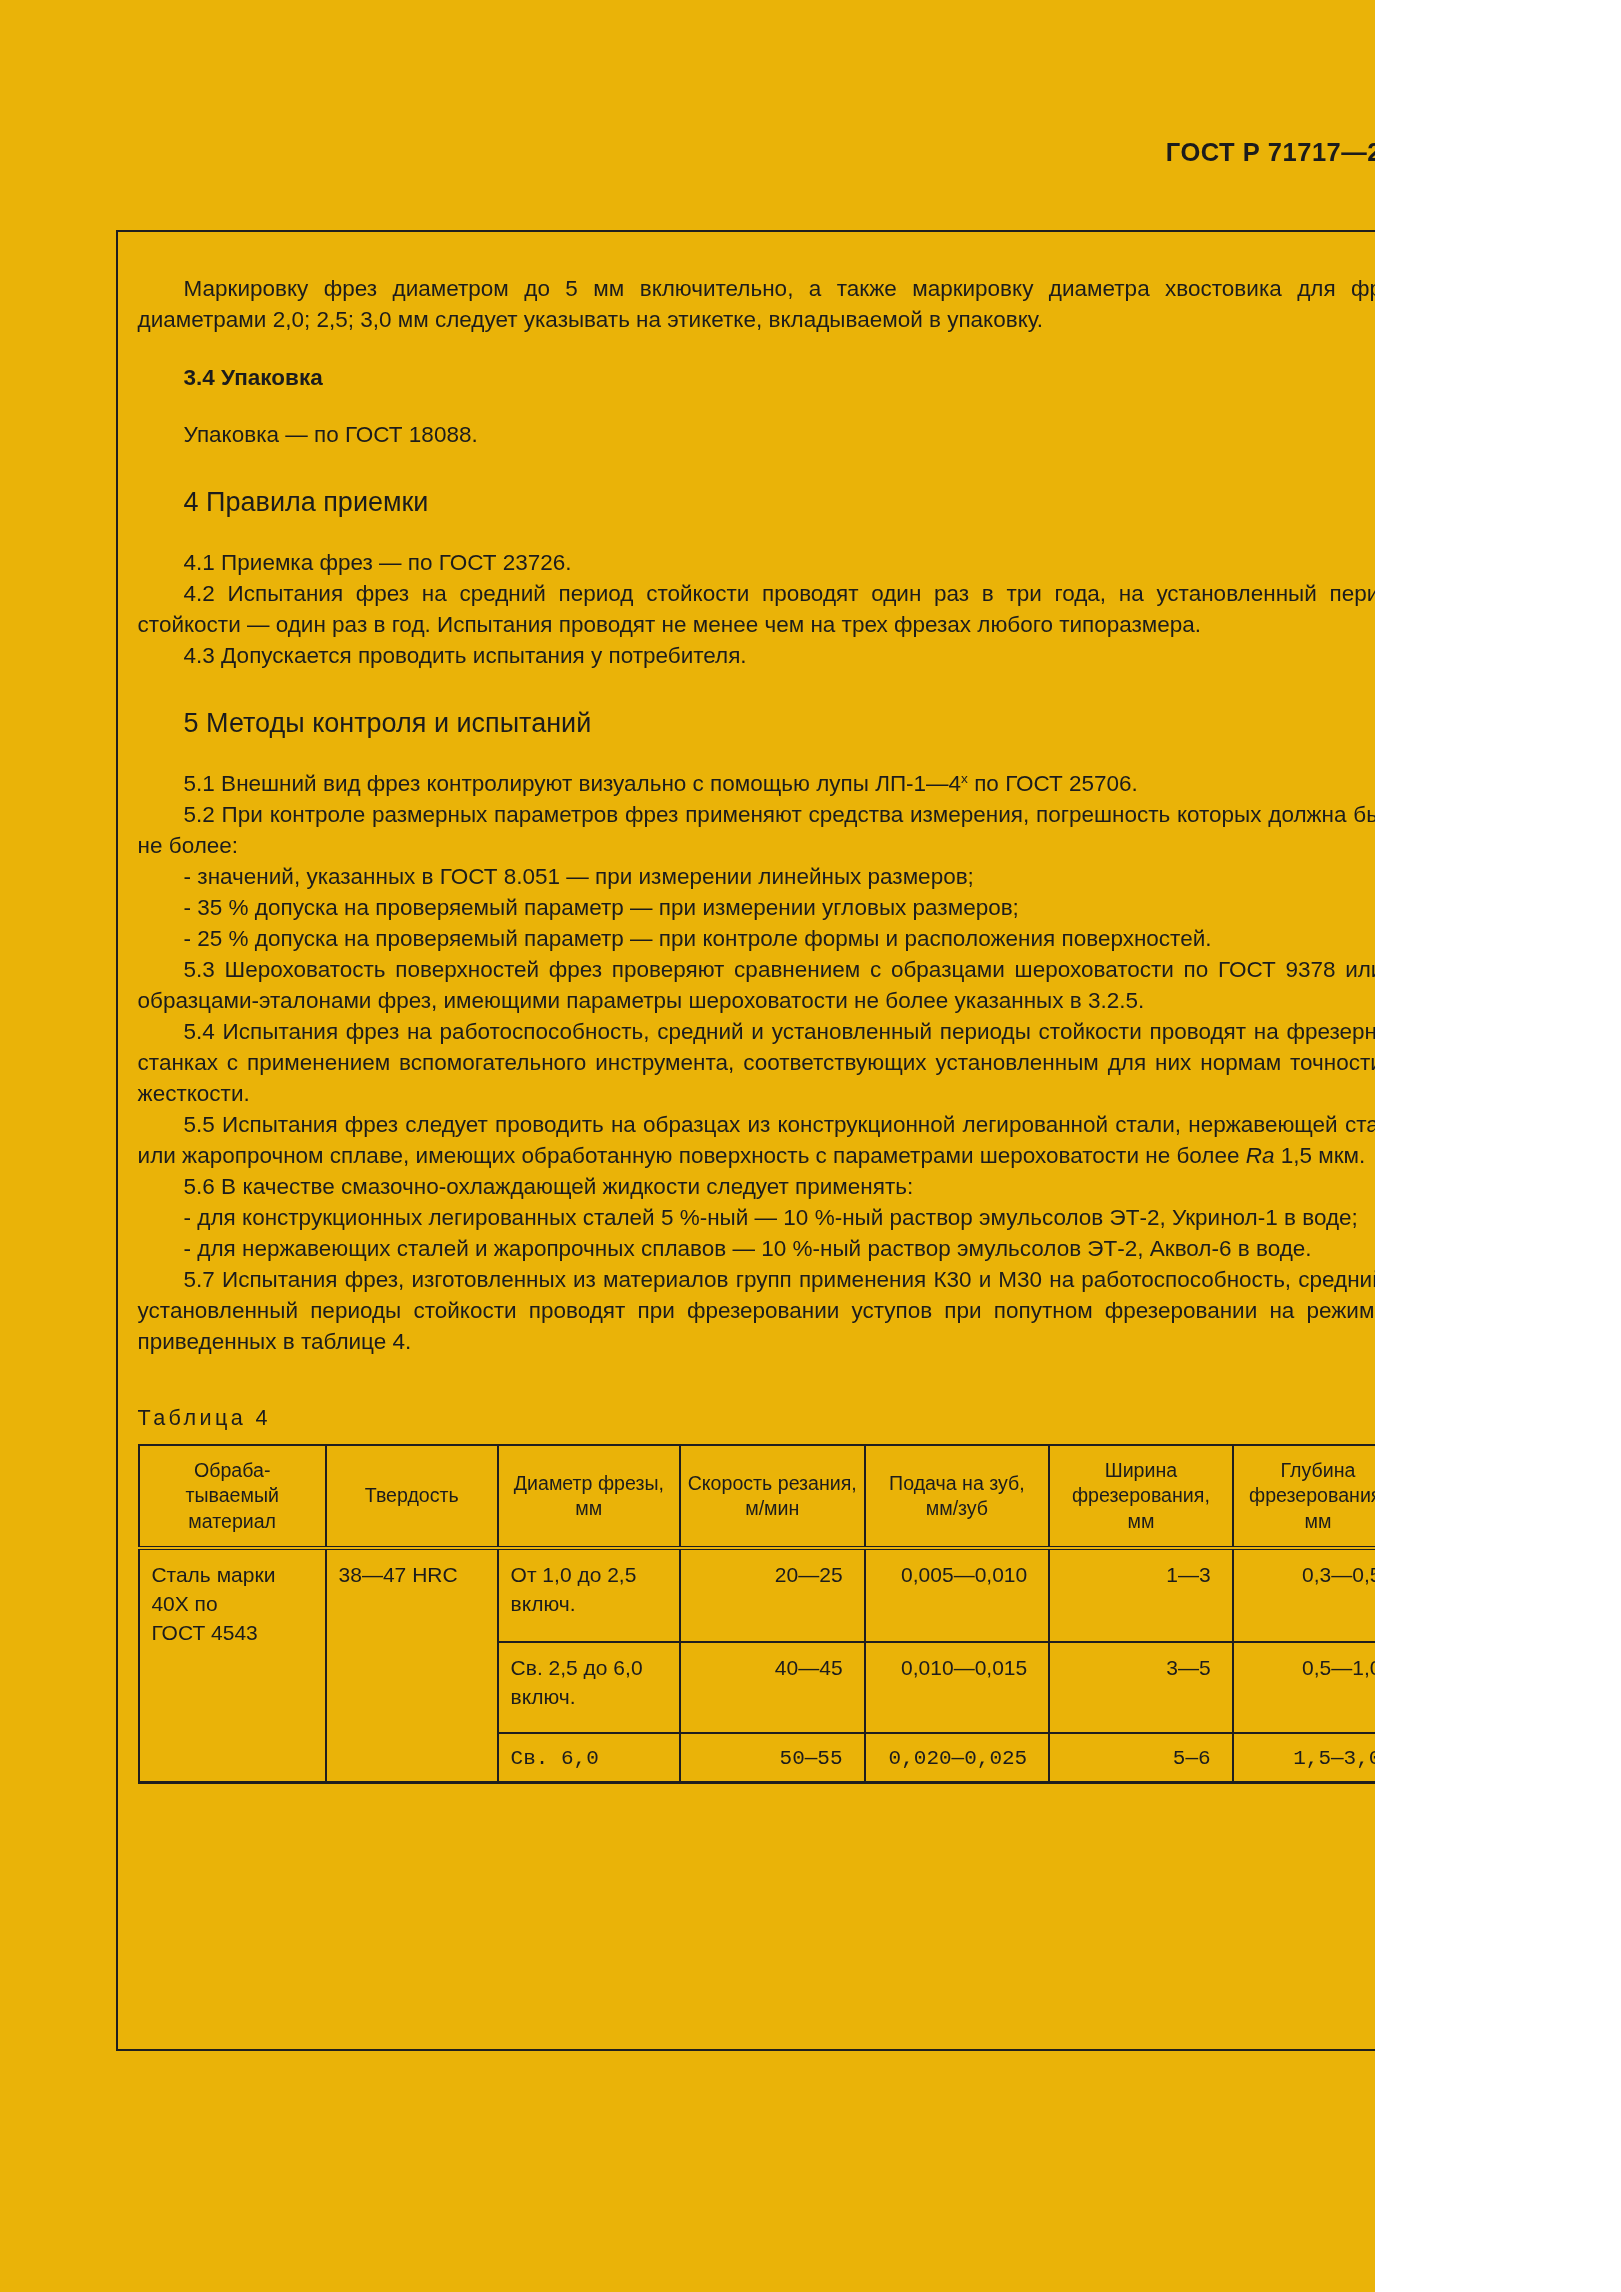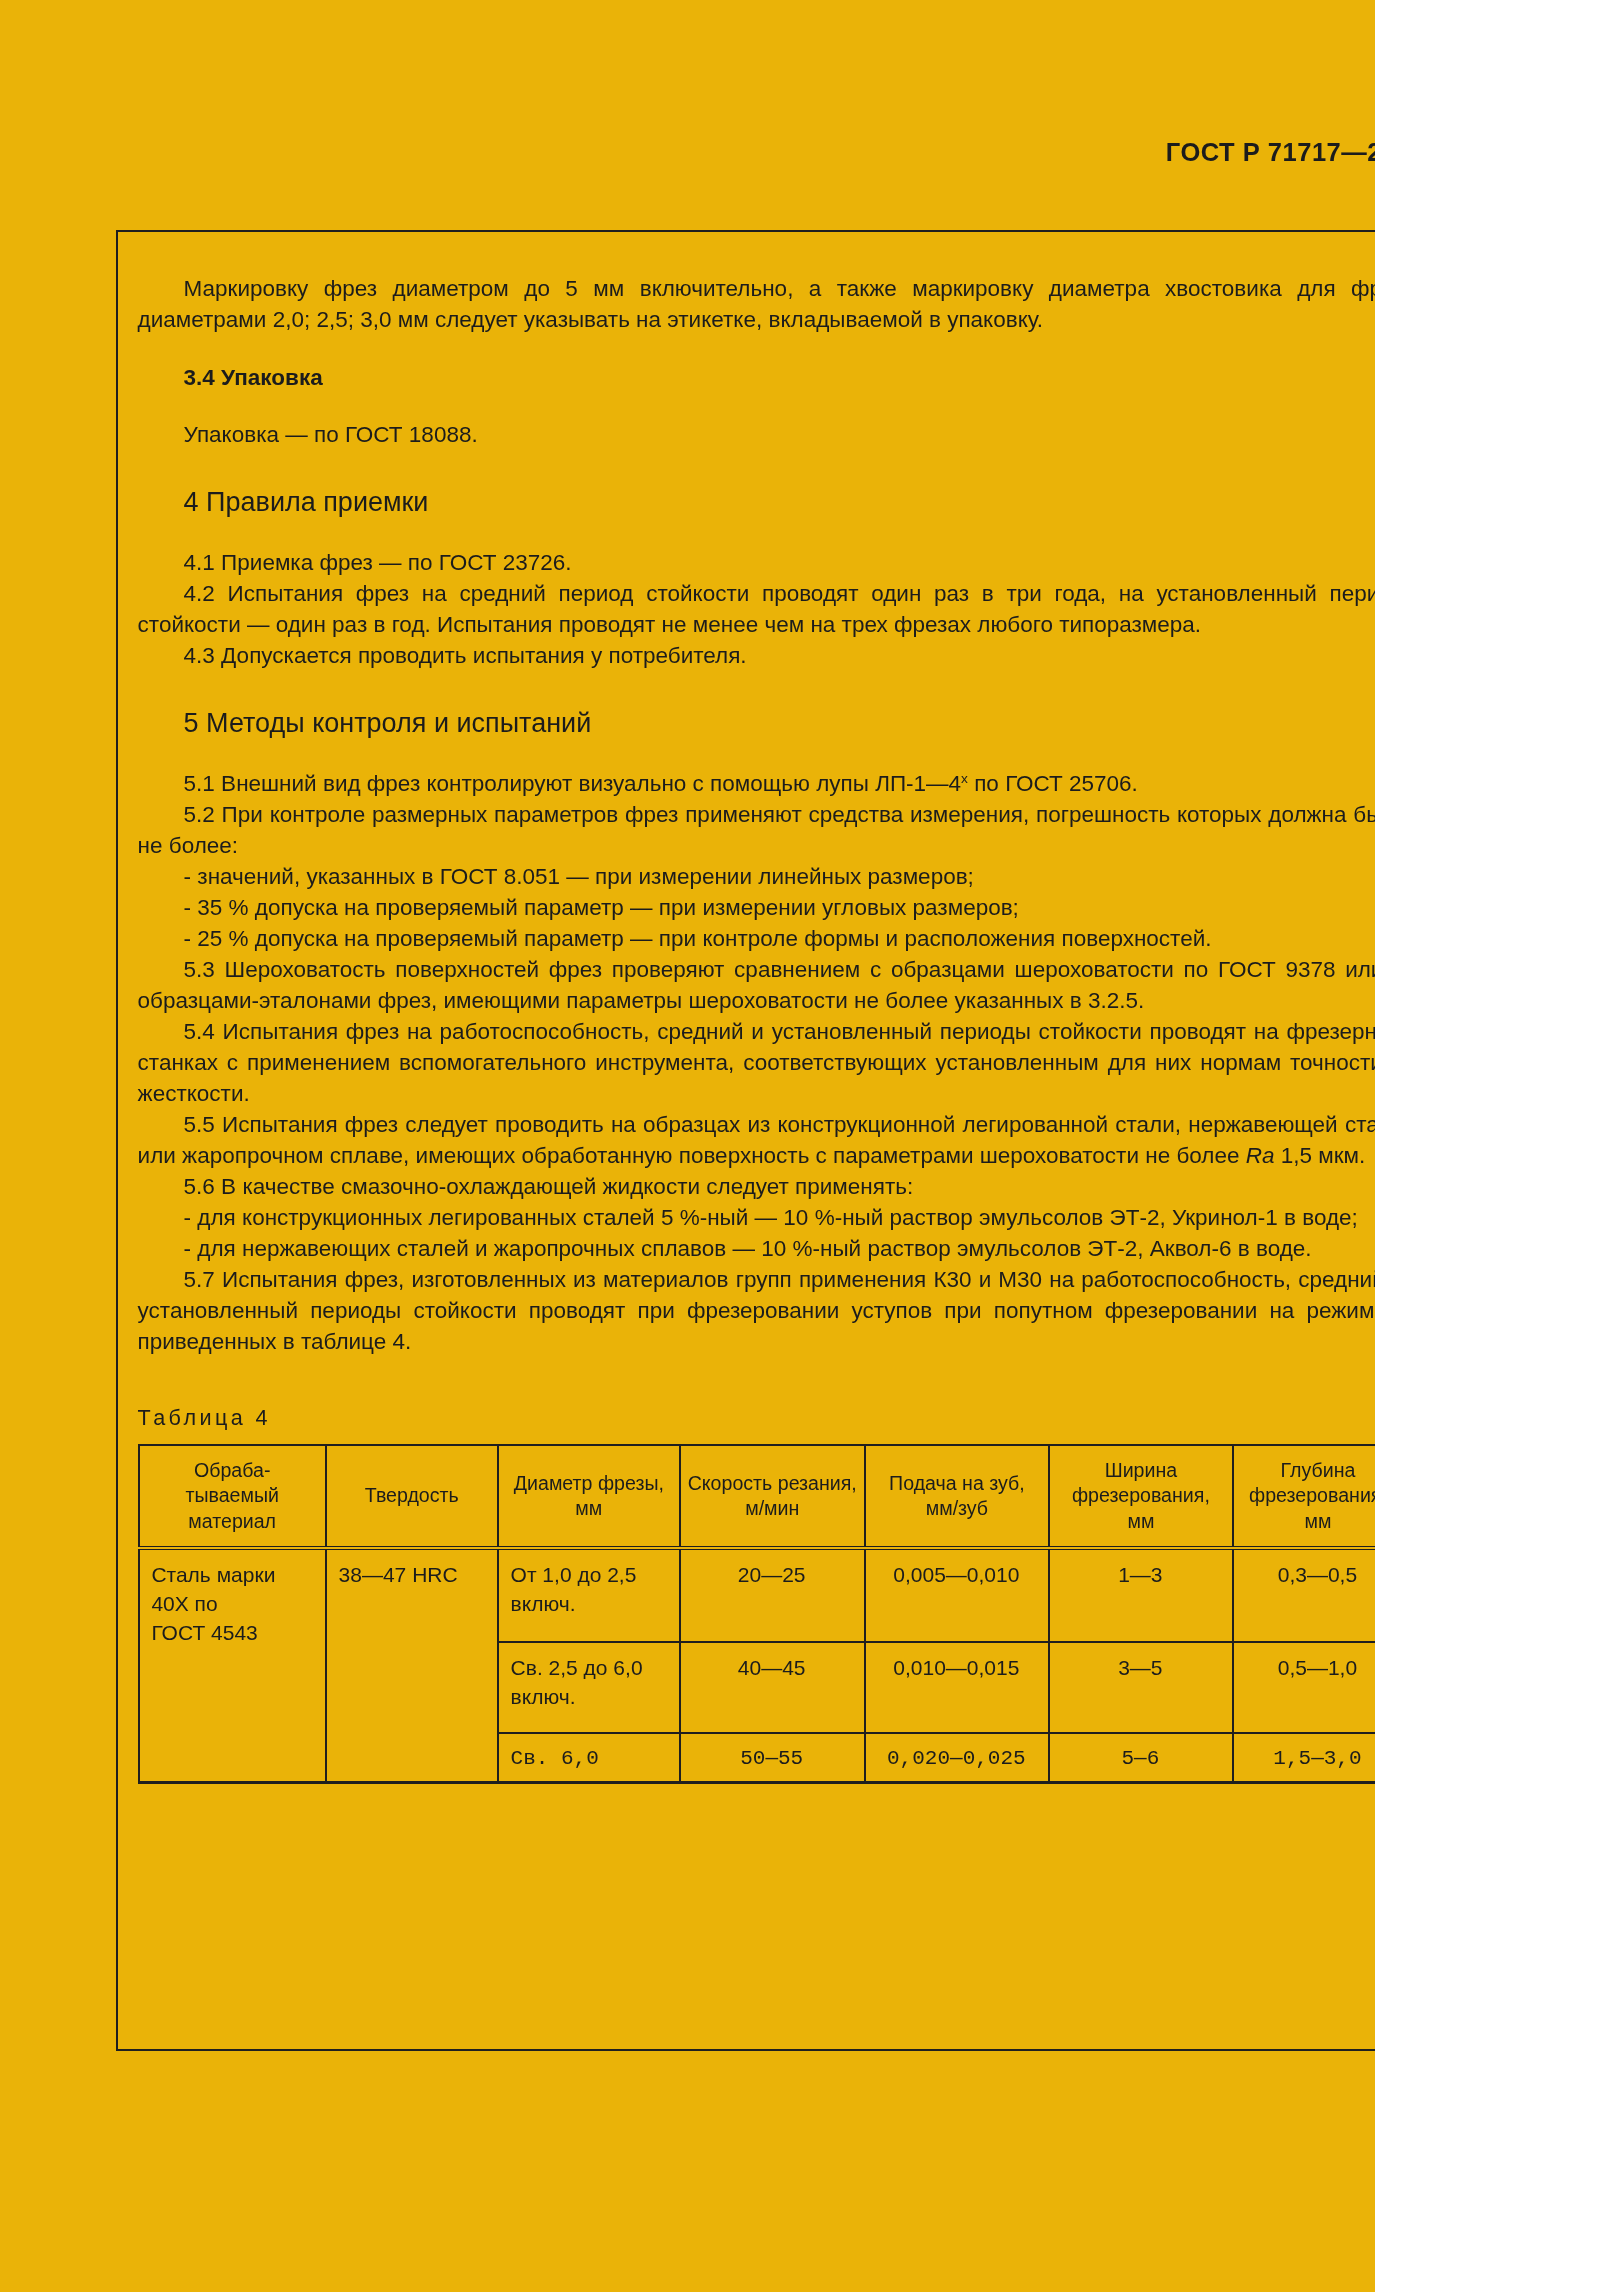--- a/index.html
+++ b/index.html
@@ -70,21 +70,21 @@
     text-align:center;vertical-align:middle;
   }
   table.gost td{
     border-style:solid;border-color:#1f1f1f;
     border-width:2.9px 2px;
     font-size:21px;line-height:29px;
     padding:9.8px 9.8px 7.8px 11.8px;
     vertical-align:top;
     text-align:left;
   }
-  table.gost td.num{text-align:center;padding-left:3.9px;padding-right:5px;}
+  table.gost td.num{text-align:right;padding-left:3.9px;padding-right:21px;}
   .pre-line{white-space:pre-line;}
   tr.r1 td{height:73px;}
   tr.r2 td{height:72px;}
   tr.r3 td{height:25.5px;font-family:Liberation Mono, monospace;}
   .page-number{
     position:absolute;
     left:116px;top:2061px;width:1310px;
     text-align:right;
     font-size:25.5px;
   }

